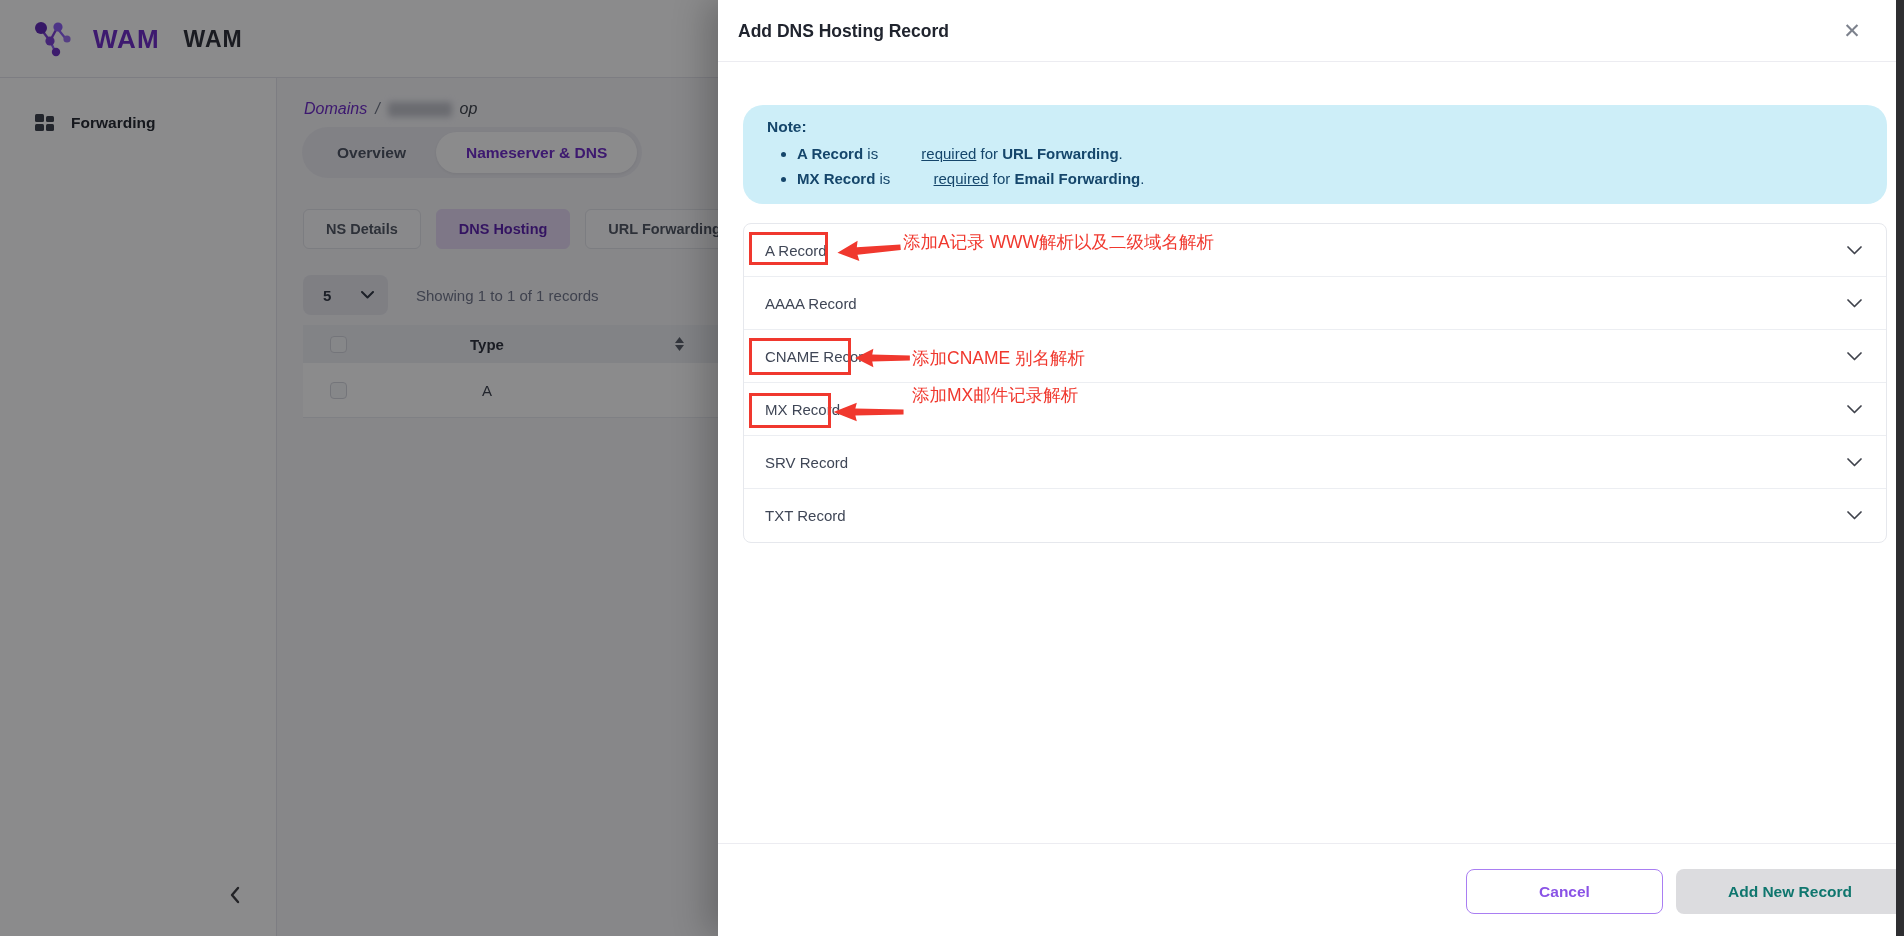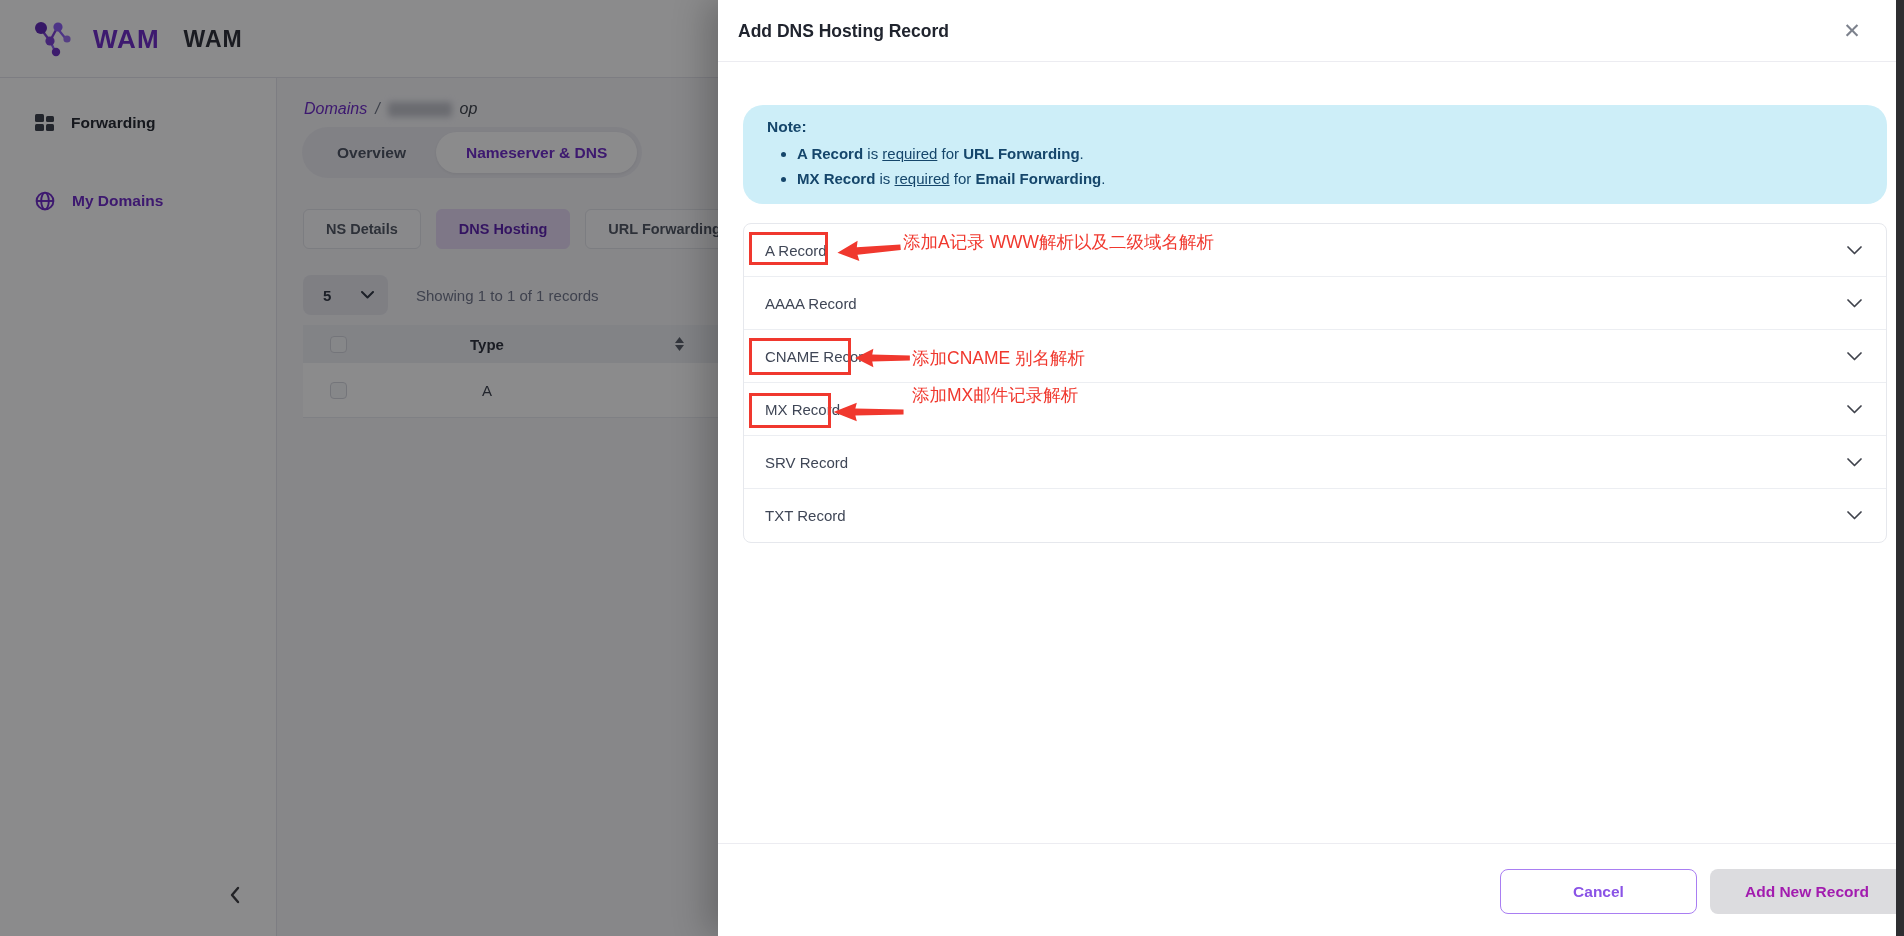--- a/index.html
+++ b/index.html
@@ -59,21 +59,21 @@
   .drawer { position:absolute; left:718px; top:0; width:1186px; height:936px; background:#ffffff; z-index:20; box-shadow:-12px 0 32px rgba(0,0,0,.22);padding-left:8px; }
   .drawer-head { position:absolute; left:0; top:0; right:0; height:62px; border-bottom:1px solid #ececf1; }
   .drawer-title { position:absolute; left:20px; top:0; height:62px; display:flex; align-items:center; font-size:17.5px; font-weight:700; color:#20242e; }
   .close-btn { position:absolute; right:38px; top:17px; width:28px; height:28px; display:flex; align-items:center; justify-content:center; font-size:21px; color:#7d828d; cursor:pointer; }
 
   .note-box { position:absolute; left:25px; top:105px; width:1144px; height:99px; background:var(--note-bg,#cdeef8); border-radius:20px; padding:13px 24px; color:var(--note-text,#15466b); font-size:15px; }
   .note-head { font-weight:700; font-size:15.5px; }
   .note-box ul { list-style:disc; margin:5px 0 0 0; padding-left:30px; }
   .note-box li { line-height:25px; }
   .note-box .b { font-weight:700; }
-  .note-box .u { text-decoration:underline; }
+  .note-box .u { text-decoration:underline;margin-left:39px; }
 
   .accordion { position:absolute; left:25px; top:223px; width:1144px; border:1px solid #e6e8ed; border-radius:8px; background:#fff; }
   .acc-row { position:relative; height:53px; display:flex; align-items:center; border-bottom:1px solid #eceef2; cursor:pointer; }
   .acc-row:last-child { border-bottom:none; }
   .acc-label { padding-left:21px; font-size:15px; font-weight:500; color:#3f4656; }
   .acc-chevron { position:absolute; right:24px; top:22px; }
 
   
   .ann-box { position:absolute; border:3px solid var(--annotation-red,#f0382e); z-index:5; pointer-events:none; }
   .ann-arrow { position:absolute; z-index:5; pointer-events:none; }
@@ -84,21 +84,21 @@
   .ann-box.cname   { left:5px;  top:8px;  width:102px; height:37px; }
   .ann-arrow.cname { left:110px; top:17px; width:57px; }
   .ann-text.cname  { left:168px; top:16px; }
   .ann-box.mx      { left:5px;  top:10px; width:82px;  height:35px; }
   .ann-arrow.mx    { left:88px; top:18px; width:73px; }
   .ann-text.mx     { left:168px; top:0; }
 
   .drawer-foot { position:absolute; left:0; right:0; top:843px; height:93px; border-top:1px solid #ececf1; display:flex; justify-content:flex-end; align-items:flex-start; gap:13px; padding-top:25px; }
   .btn { height:45px; border-radius:8px; font-size:15.5px; font-weight:600; display:flex; align-items:center; justify-content:center; cursor:pointer; font-family:inherit; }
   .btn-cancel { width:197px; background:#ffffff; border:1px solid #a97ef2; color:var(--accent-purple,#8a53e6); }
-  .btn-submit { width:194px; background:var(--disabled-bg,#dcdcdf); border:none; color:#a21caf; font-weight:700; }
+  .btn-submit { width:228px; background:var(--disabled-bg,#dcdcdf); border:none; color:#0f766e; font-weight:700; }
 
   .right-strip { position:absolute; right:0; top:0; width:8px; height:936px; background:#2e2e31; z-index:40; }
 </style>
 </head>
 <body>
 
 <div class="screen">
 
   <div class="navbar">
     <div class="logo-wrap">
@@ -121,28 +121,20 @@
   <div class="sidebar">
     <div class="side-item side-item-0">
       <svg width="19" height="18" viewBox="0 0 19 18">
         <rect x="0" y="0" width="9" height="8" rx="1.5" fill="#3a3f4a"></rect>
         <rect x="11" y="2" width="8" height="6" rx="1.5" fill="#3a3f4a"></rect>
         <rect x="0" y="10" width="9" height="7" rx="1.5" fill="#3a3f4a"></rect>
         <rect x="11" y="10" width="8" height="7" rx="1.5" fill="#3a3f4a"></rect>
       </svg>
       <span class="lbl">Forwarding</span>
     </div>
-    <div class="side-item side-item-1 active">
-      <svg width="20" height="20" viewBox="0 0 20 20">
-        <circle cx="10" cy="10" r="8.4" fill="none" stroke="#6d28c9" stroke-width="1.9"></circle>
-        <ellipse cx="10" cy="10" rx="3.8" ry="8.4" fill="none" stroke="#6d28c9" stroke-width="1.9"></ellipse>
-        <line x1="1.6" y1="10" x2="18.4" y2="10" stroke="#6d28c9" stroke-width="1.9"></line>
-      </svg>
-      <span class="lbl">My Domains</span>
-    </div>
     <div class="collapse-btn">
       <svg width="12" height="18" viewBox="0 0 12 18">
         <polyline points="9,2 3,9 9,16" fill="none" stroke="#3c3c40" stroke-width="2.4" stroke-linecap="round" stroke-linejoin="round"></polyline>
       </svg>
     </div>
   </div>
 
   <div class="content">
     <div class="breadcrumb">
       <span class="crumb-root">Domains</span>

